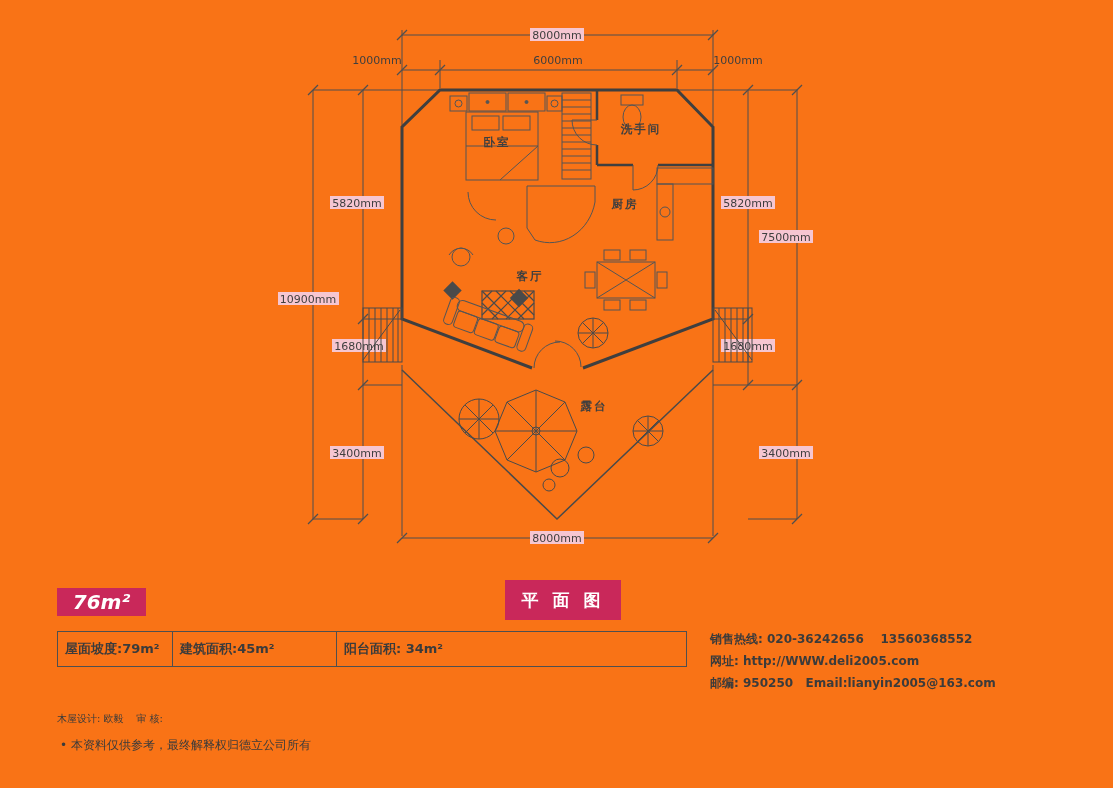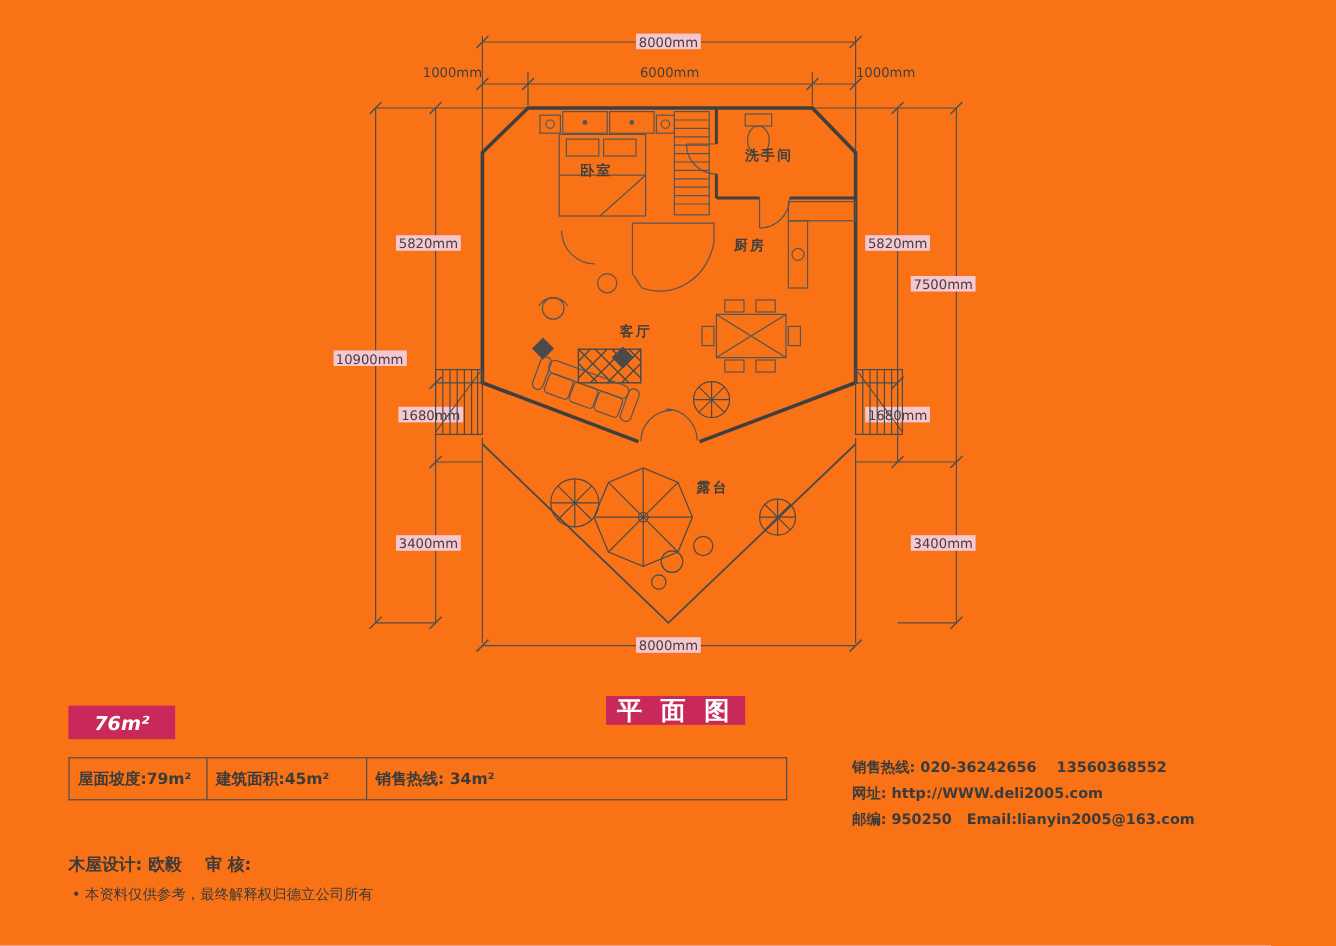--- a/index.html
+++ b/index.html
@@ -5,27 +5,27 @@
   *{margin:0;padding:0;box-sizing:border-box}
   html,body{background:#f6c6d1}
   .page{position:relative;width:1113px;height:788px;background:#f97316;overflow:hidden;
         font-family:"DejaVu Sans",sans-serif;color:#3b3b3b}
   .plan-svg{position:absolute;left:0;top:0}
   .plan-svg text{font-family:"DejaVu Sans",sans-serif;fill:#3f3f3f}
   .dim-text{font-size:11px}
   .room-text{font-size:11.5px;letter-spacing:2px;font-weight:bold;fill:#333}
   .badge{position:absolute;background:#c9285a;color:#fff;display:flex;align-items:center;
          justify-content:center;font-weight:bold}
-  .badge-area{left:57px;top:588px;width:89px;height:28px;font-size:16px;font-style:italic}
-  .badge-plan{left:505px;top:580px;width:116px;height:24px;font-size:21px;letter-spacing:4px}
+  .badge-area{left:57px;top:588px;width:89px;height:28px;font-size:20px;font-style:italic}
+  .badge-plan{left:505px;top:580px;width:116px;height:40px;font-size:17px;letter-spacing:4px}
   .info-table{position:absolute;left:57px;top:631px;border-collapse:collapse}
   .info-table td{border:1px solid #4f4f4f;height:35px;font-size:13px;font-weight:bold;
                  padding-left:7px;color:#3b3b3b;vertical-align:middle}
-  .c1{width:115px}.c2{width:133px}.c3{width:350px}
-  .designer{position:absolute;left:57px;top:712px;font-size:14px;font-weight:bold;white-space:pre}
+  .c1{width:115px}.c2{width:164px}.c3{width:350px}
+  .designer{position:absolute;left:57px;top:712px;font-size:10px;font-weight:normal;white-space:pre}
   .disclaimer{position:absolute;left:60px;top:737px;font-size:12px;font-weight:normal}
   .contact{position:absolute;left:710px;top:628px}
   .contact div{font-size:12px;font-weight:bold;line-height:22px;white-space:pre}
 </style>
 </head>
 <body>
 
 <div class="page">
 
   <svg class="plan-svg" width="1113" height="560" viewBox="0 0 1113 560">
@@ -223,21 +223,21 @@
   </svg>
 
   <div class="badge badge-area">76m²</div>
   <div class="badge badge-plan">平 面 图</div>
 
   <table class="info-table">
     <tbody>
       <tr>
         <td class="c1">屋面坡度:79m²</td>
         <td class="c2">建筑面积:45m²</td>
-        <td class="c3">销售热线: 34m²</td>
+        <td class="c3">阳台面积: 34m²</td>
       </tr>
     </tbody>
   </table>
 
   <div class="designer">木屋设计: 欧毅    审 核:</div>
   <div class="disclaimer">• 本资料仅供参考，最终解释权归德立公司所有</div>
 
   <div class="contact">
     <div>销售热线: 020-36242656    13560368552</div>
     <div>网址: http://WWW.deli2005.com</div>

